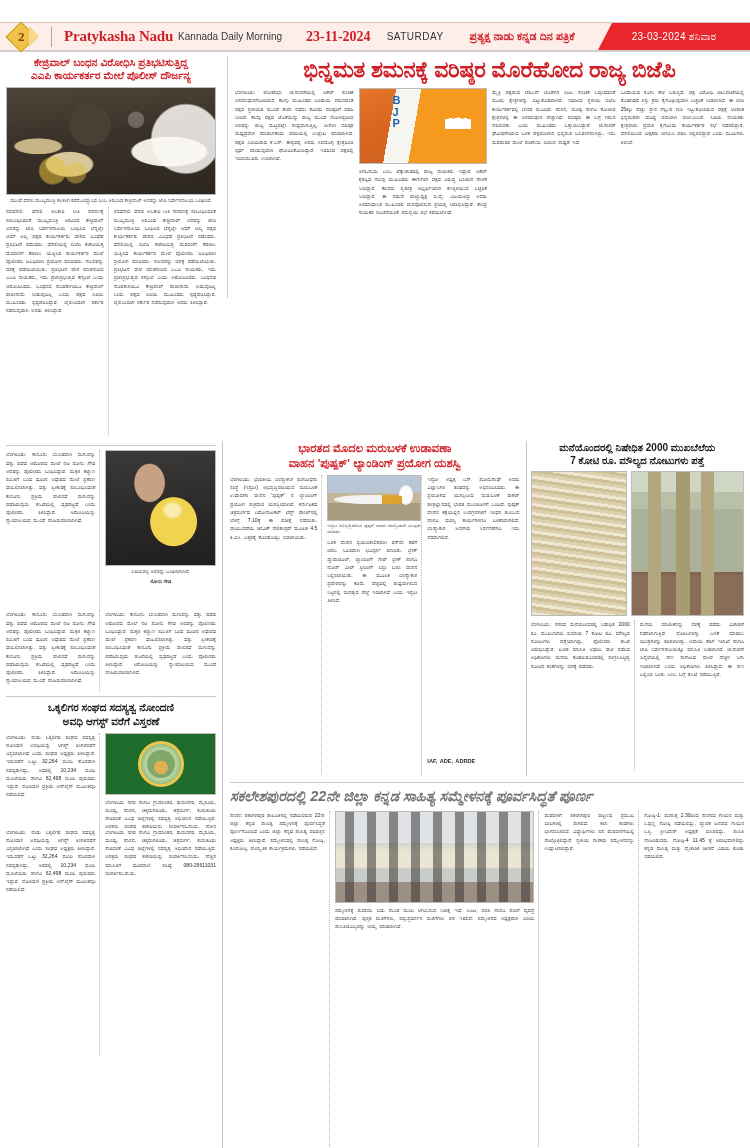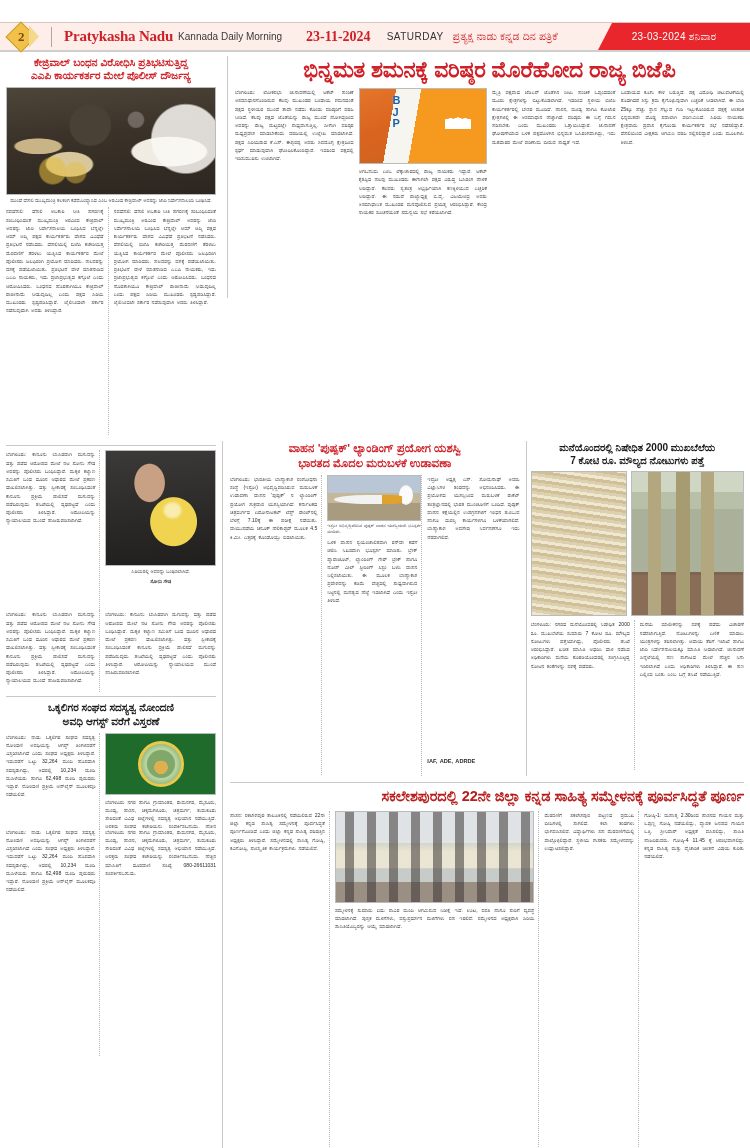--- a/index.html
+++ b/index.html
@@ -70,22 +70,22 @@
   .mast-date {
     font-family: "Liberation Serif", serif;
     font-weight: bold; font-size: 14px; color: #cf2027;
     margin-left: 24px; white-space: nowrap;
   }
   .mast-day {
     font-size: 10px; color: #333; margin-left: 16px; letter-spacing: .5px;
     white-space: nowrap;
   }
   .mast-kn {
-    font-size: 11px; color: #cf2027; margin-left: 9px; white-space: nowrap;
-    font-weight: normal;
+    font-size: 11px; color: #cf2027; margin-left: 26px; white-space: nowrap;
+    font-weight: bold;
   }
   .mast-redbar {
     position: absolute; right: 0; top: 0; bottom: 0;
     width: 152px;
     background: #e8262b;
     clip-path: polygon(14px 0, 100% 0, 100% 100%, 0 100%);
     display: flex; align-items: center; justify-content: center;
   }
   .mast-redbar span {
     color: #fff; font-size: 10px; font-weight: normal; letter-spacing: .3px;
@@ -107,24 +107,25 @@
     text-align: center;
     line-height: 1.28;
   }
   .hl-black {
     color: #1a1a1a;
     font-weight: bold;
     text-align: center;
     line-height: 1.3;
   }
   .hl-blue {
-    color: #b91c1c;
+    color: #737373;
     font-weight: bold;
-    text-align: right;
+    text-align: left;
     line-height: 1.3;
+    font-style: italic;
   }
 
   .kn { font-family: "Liberation Sans", sans-serif; }
 
   
   .bodytext {
     font-size: 5.1px;
     line-height: 1.62;
     text-align: justify;
     color: #2c2c2c;
@@ -376,22 +377,22 @@
           </div>
         </div>
       </div>
 
       <div style="flex:1 1 auto; border-left:1px solid #c9c9c9; padding-left:7px;">
 
         <div style="display:flex; gap:6px;">
 
           <div style="width:57%;">
             <div class="hl-red kn" style="font-size:11.5px;">
+              <div>ಭಾರತದ ಮೊದಲ ಮರುಬಳಕೆ ಉಡಾವಣಾ</div>
               <div>ವಾಹನ 'ಪುಷ್ಪಕ್' ಲ್ಯಾಂಡಿಂಗ್ ಪ್ರಯೋಗ ಯಶಸ್ವಿ</div>
-              <div>ಭಾರತದ ಮೊದಲ ಮರುಬಳಕೆ ಉಡಾವಣಾ</div>
             </div>
             <div style="display:flex; gap:5px; margin-top:4px;">
               <div class="bodytext kn coldiv" style="width:33%; padding-right:4px; height:300px;">ಬೆಂಗಳೂರು: ಭಾರತೀಯ ಬಾಹ್ಯಾಕಾಶ ಸಂಶೋಧನಾ ಸಂಸ್ಥೆ (ಇಸ್ರೋ) ಅಭಿವೃದ್ಧಿಪಡಿಸಿರುವ ಮರುಬಳಕೆ ಉಡಾವಣಾ ವಾಹನ 'ಪುಷ್ಪಕ್' ನ ಲ್ಯಾಂಡಿಂಗ್ ಪ್ರಯೋಗ ಶುಕ್ರವಾರ ಯಶಸ್ವಿಯಾಗಿದೆ. ಕರ್ನಾಟಕದ ಚಿತ್ರದುರ್ಗದ ಏರೋನಾಟಿಕಲ್ ಟೆಸ್ಟ್ ರೇಂಜ್‌ನಲ್ಲಿ ಬೆಳಗ್ಗೆ 7.10ಕ್ಕೆ ಈ ಪರೀಕ್ಷೆ ನಡೆಯಿತು. ವಾಯುಪಡೆಯ ಚಿನೂಕ್ ಹೆಲಿಕಾಪ್ಟರ್ ಮೂಲಕ 4.5 ಕಿ.ಮೀ. ಎತ್ತರಕ್ಕೆ ಕೊಂಡೊಯ್ದು ಬಿಡಲಾಯಿತು.</div>
               <div style="width:34%;" class="coldiv">
                 <div class="photo ph-rocket" style="height:46px;">
                   <div class="chute"></div>
                 </div>
                 <div class="caption kn" style="font-size:4.4px;">ಇಸ್ರೋ ಅಭಿವೃದ್ಧಿಪಡಿಸಿದ ಪುಷ್ಪಕ್ ವಾಹನ ಯಶಸ್ವಿಯಾಗಿ ಭೂಸ್ಪರ್ಶ ಮಾಡಿತು.</div>
                 <div class="bodytext kn" style="height:238px; margin-top:2px; padding-right:4px;">ಬಳಿಕ ವಾಹನ ಸ್ವಯಂಚಾಲಿತವಾಗಿ ರನ್‌ವೇ ಕಡೆಗೆ ಚಲಿಸಿ ನಿಖರವಾಗಿ ಭೂಸ್ಪರ್ಶ ಮಾಡಿತು. ಬ್ರೇಕ್ ಪ್ಯಾರಾಚೂಟ್, ಲ್ಯಾಂಡಿಂಗ್ ಗೇರ್ ಬ್ರೇಕ್ ಹಾಗೂ ನೋಸ್ ವೀಲ್ ಸ್ಟೀರಿಂಗ್ ಸಿಸ್ಟಂ ಬಳಸಿ ವಾಹನ ನಿಲ್ಲಿಸಲಾಯಿತು. ಈ ಮೂಲಕ ಬಾಹ್ಯಾಕಾಶ ಪ್ರವೇಶವನ್ನು ಕಡಿಮೆ ವೆಚ್ಚದಲ್ಲಿ ಸಾಧ್ಯವಾಗಿಸುವ ನಿಟ್ಟಿನಲ್ಲಿ ಮಹತ್ವದ ಹೆಜ್ಜೆ ಇಡಲಾಗಿದೆ ಎಂದು ಇಸ್ರೋ ತಿಳಿಸಿದೆ.</div>
               </div>

